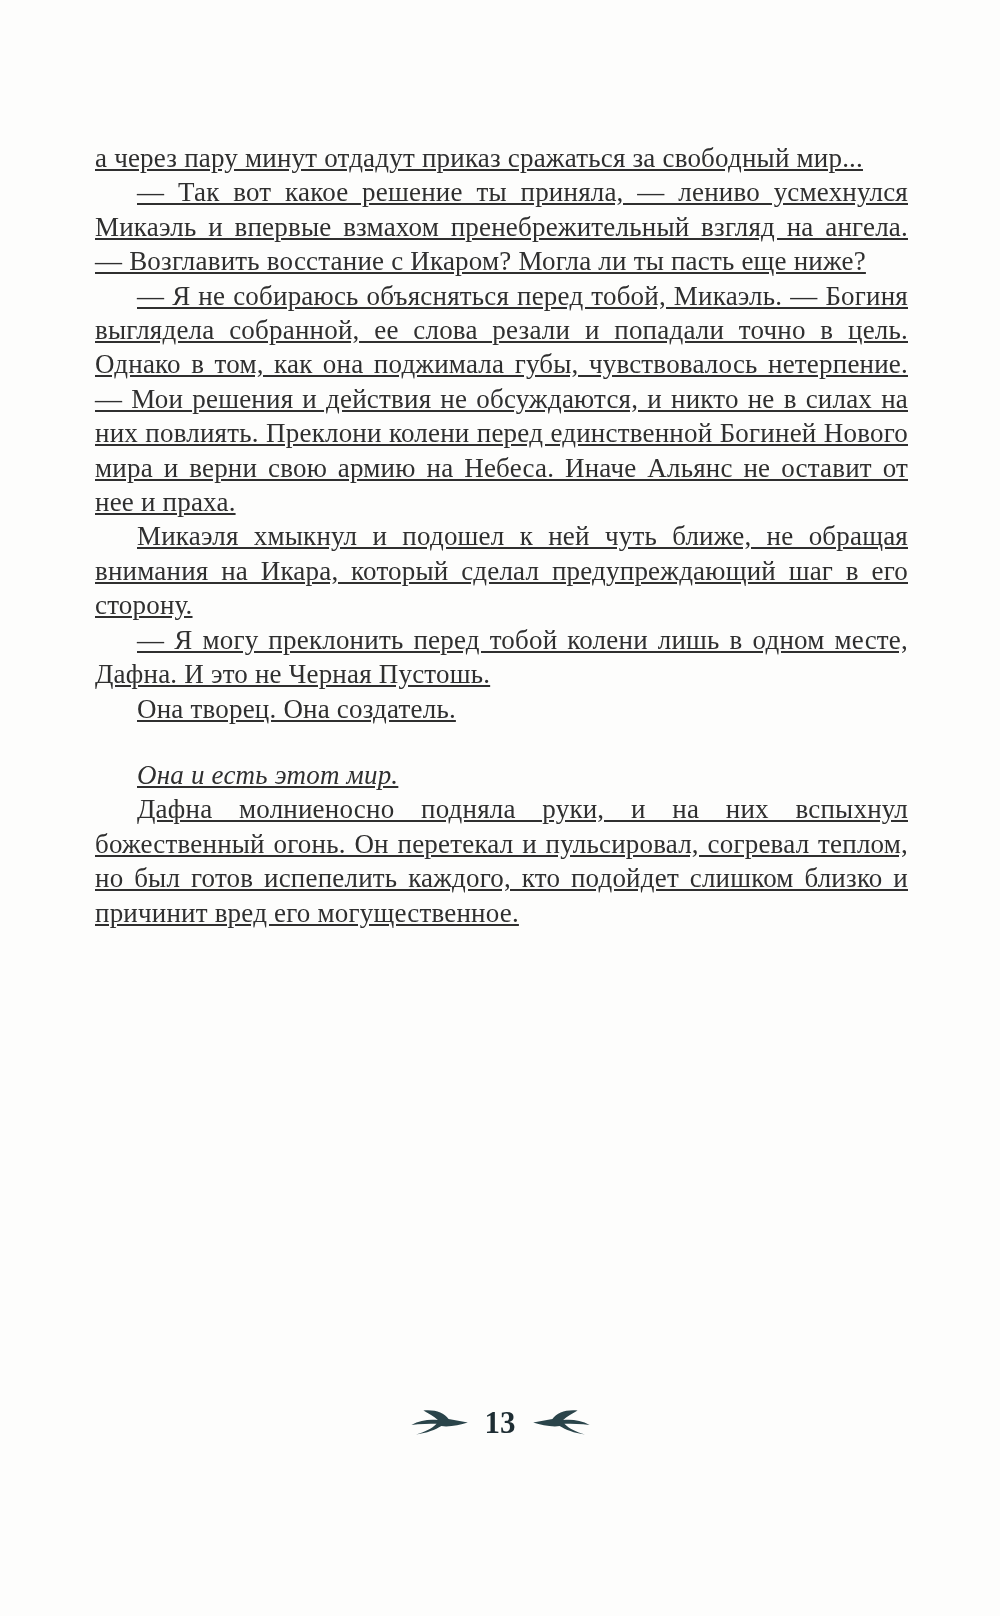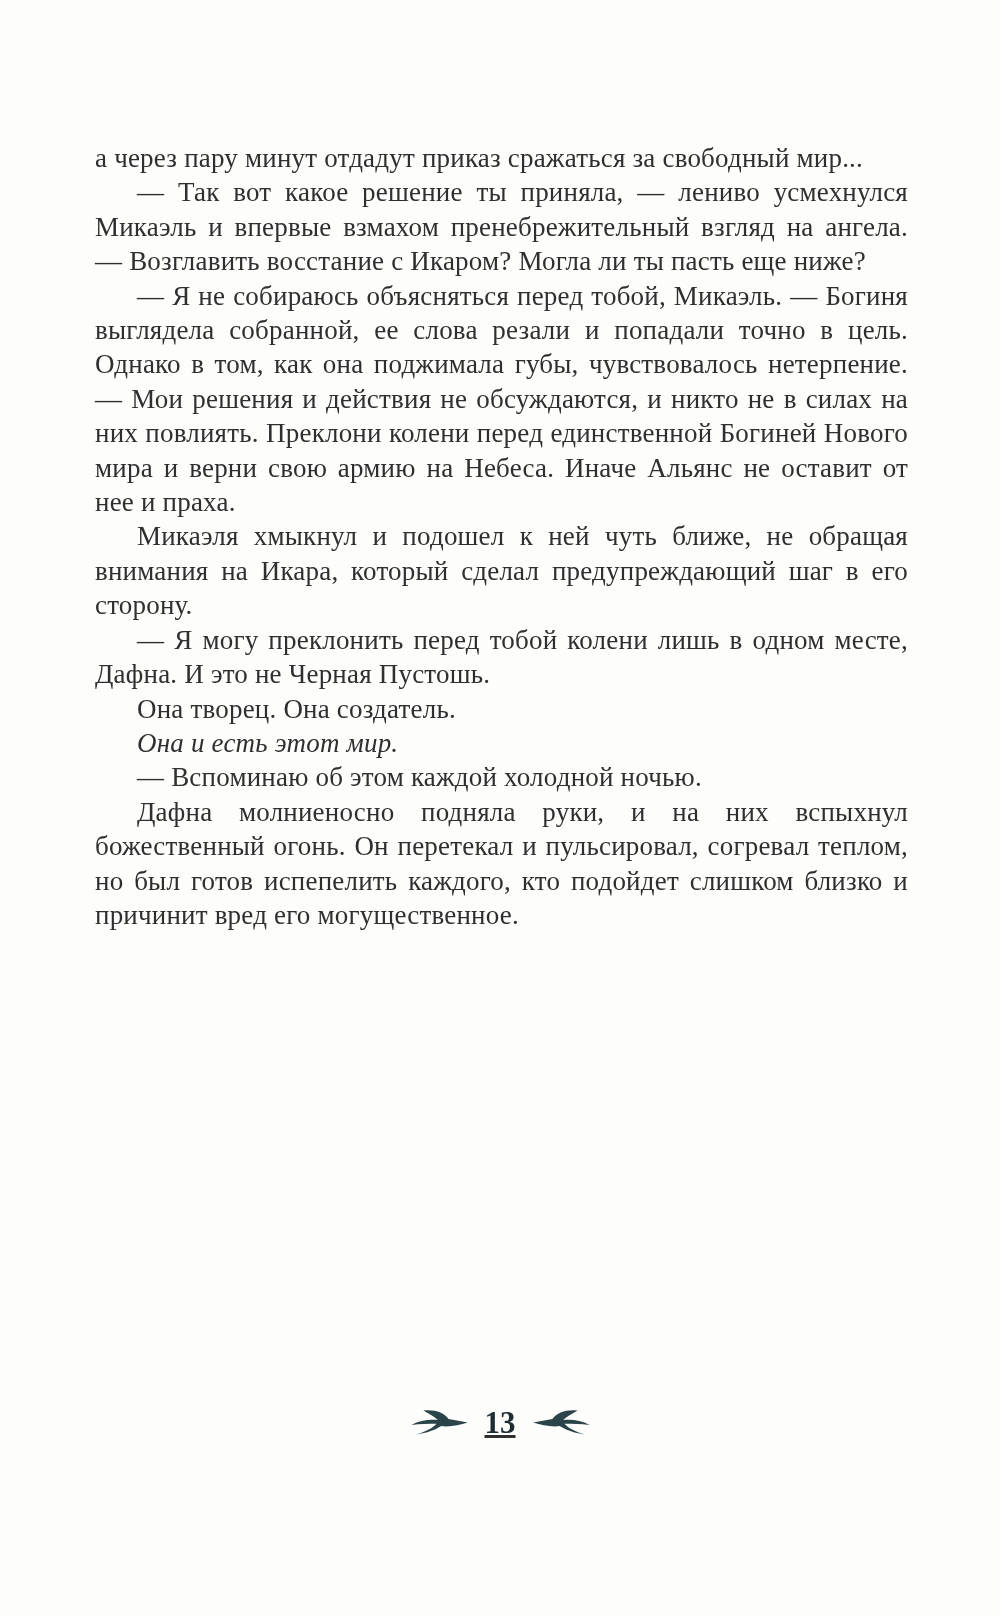--- a/index.html
+++ b/index.html
@@ -19,39 +19,39 @@
   }
   .text-block {
     position: absolute;
     left: 95px;
     right: 92px;
     top: 141px;
     font-size: 27px;
     line-height: 34.4px;
     text-align: justify;
     letter-spacing: 0.2px;
+    text-decoration: underline;
   }
   .para {
     margin: 0;
     text-indent: 42px;
   }
   .para.no-indent { text-indent: 0; }
-  .para.italic { font-style: italic; }
+  .para.italic { font-style: italic; margin-top: 32px; }
 
   .page-footer {
     position: absolute;
     left: 0;
     right: 0;
     top: 1398px;
     height: 48px;
     display: flex;
     align-items: center;
     justify-content: center;
     gap: 14px;
-    text-decoration: underline;
   }
   .page-number {
     font-size: 31px;
     font-weight: bold;
     color: var(--ink-strong, #1e2d33);
     line-height: 1;
     padding: 0 2px;
   }
   .ornament {
     width: 60px;
@@ -68,21 +68,20 @@
 <div class="book-page">
 
   <div class="text-block">
       <p class="para no-indent">а через пару минут отдадут приказ сражаться за свободный мир...</p>
       <p class="para">— Так вот какое решение ты приняла, — лениво усмехнулся Микаэль и впервые взмахом пренебрежительный взгляд на ангела. — Возглавить восстание с Икаром? Могла ли ты пасть еще ниже?</p>
       <p class="para">— Я не собираюсь объясняться перед тобой, Микаэль. — Богиня выглядела собранной, ее слова резали и попадали точно в цель. Однако в том, как она поджимала губы, чувствовалось нетерпение. — Мои решения и действия не обсуждаются, и никто не в силах на них повлиять. Преклони колени перед единственной Богиней Нового мира и верни свою армию на Небеса. Иначе Альянс не оставит от нее и праха.</p>
       <p class="para">Микаэля хмыкнул и подошел к ней чуть ближе, не обращая внимания на Икара, который сделал предупреждающий шаг в его сторону.</p>
       <p class="para">— Я могу преклонить перед тобой колени лишь в одном месте, Дафна. И это не Черная Пустошь.</p>
       <p class="para">Она творец. Она создатель.</p>
       <p class="para italic">Она и есть этот мир.</p>
-      <p class="para">— Вспоминаю об этом каждой холодной ночью.</p>
       <p class="para">Дафна молниеносно подняла руки, и на них вспыхнул божественный огонь. Он перетекал и пульсировал, согревал теплом, но был готов испепелить каждого, кто подойдет слишком близко и причинит вред его могущественное.</p>
     </div>
 
   <div class="page-footer">
     <span class="ornament">
       <svg viewBox="0 0 100 44" xmlns="http://www.w3.org/2000/svg" aria-hidden="true">
         <path d="M98 22 L66 16 C58 6 44 0 24 2 C34 8 42 12 48 18 C36 16 18 18 4 26 C18 24 34 24 46 24 C38 32 26 38 12 42 C30 40 44 34 54 28 C68 30 84 26 98 22 Z"></path>
       </svg>
     </span>
     <span class="page-number">13</span>

